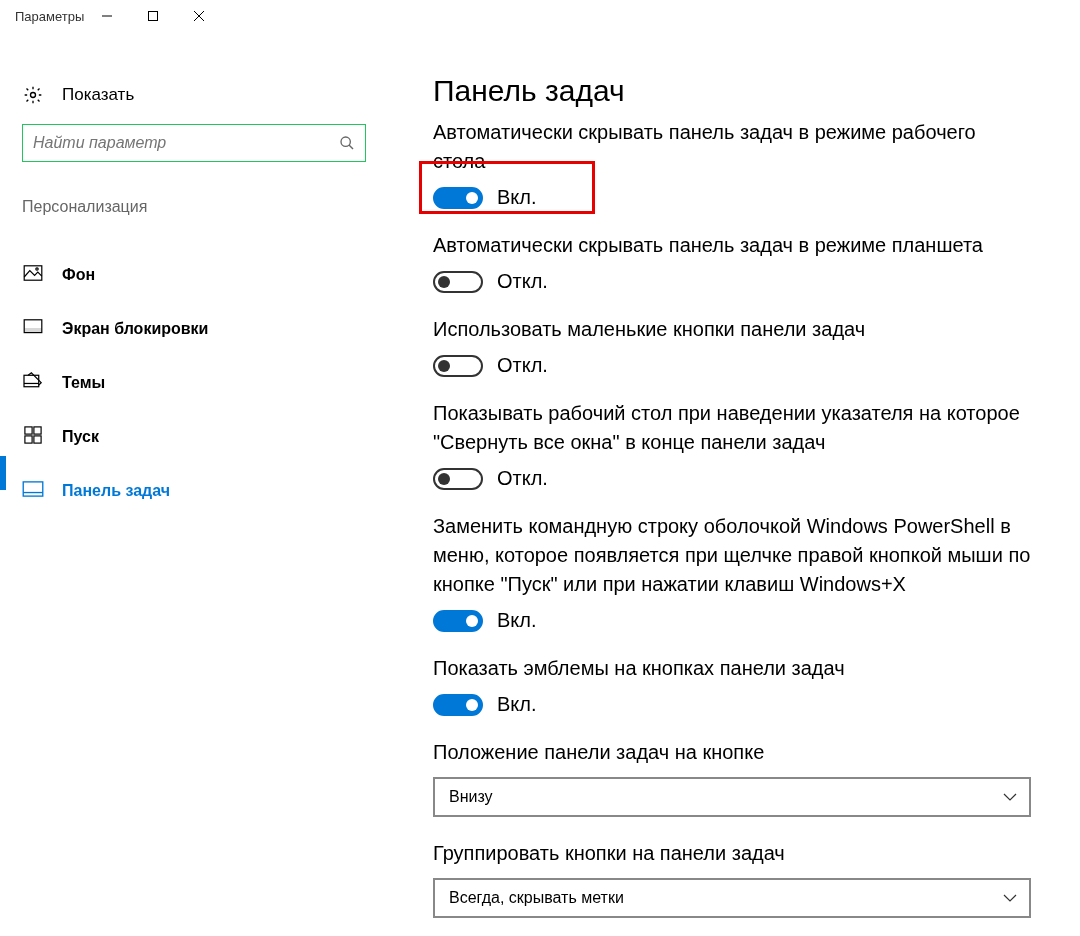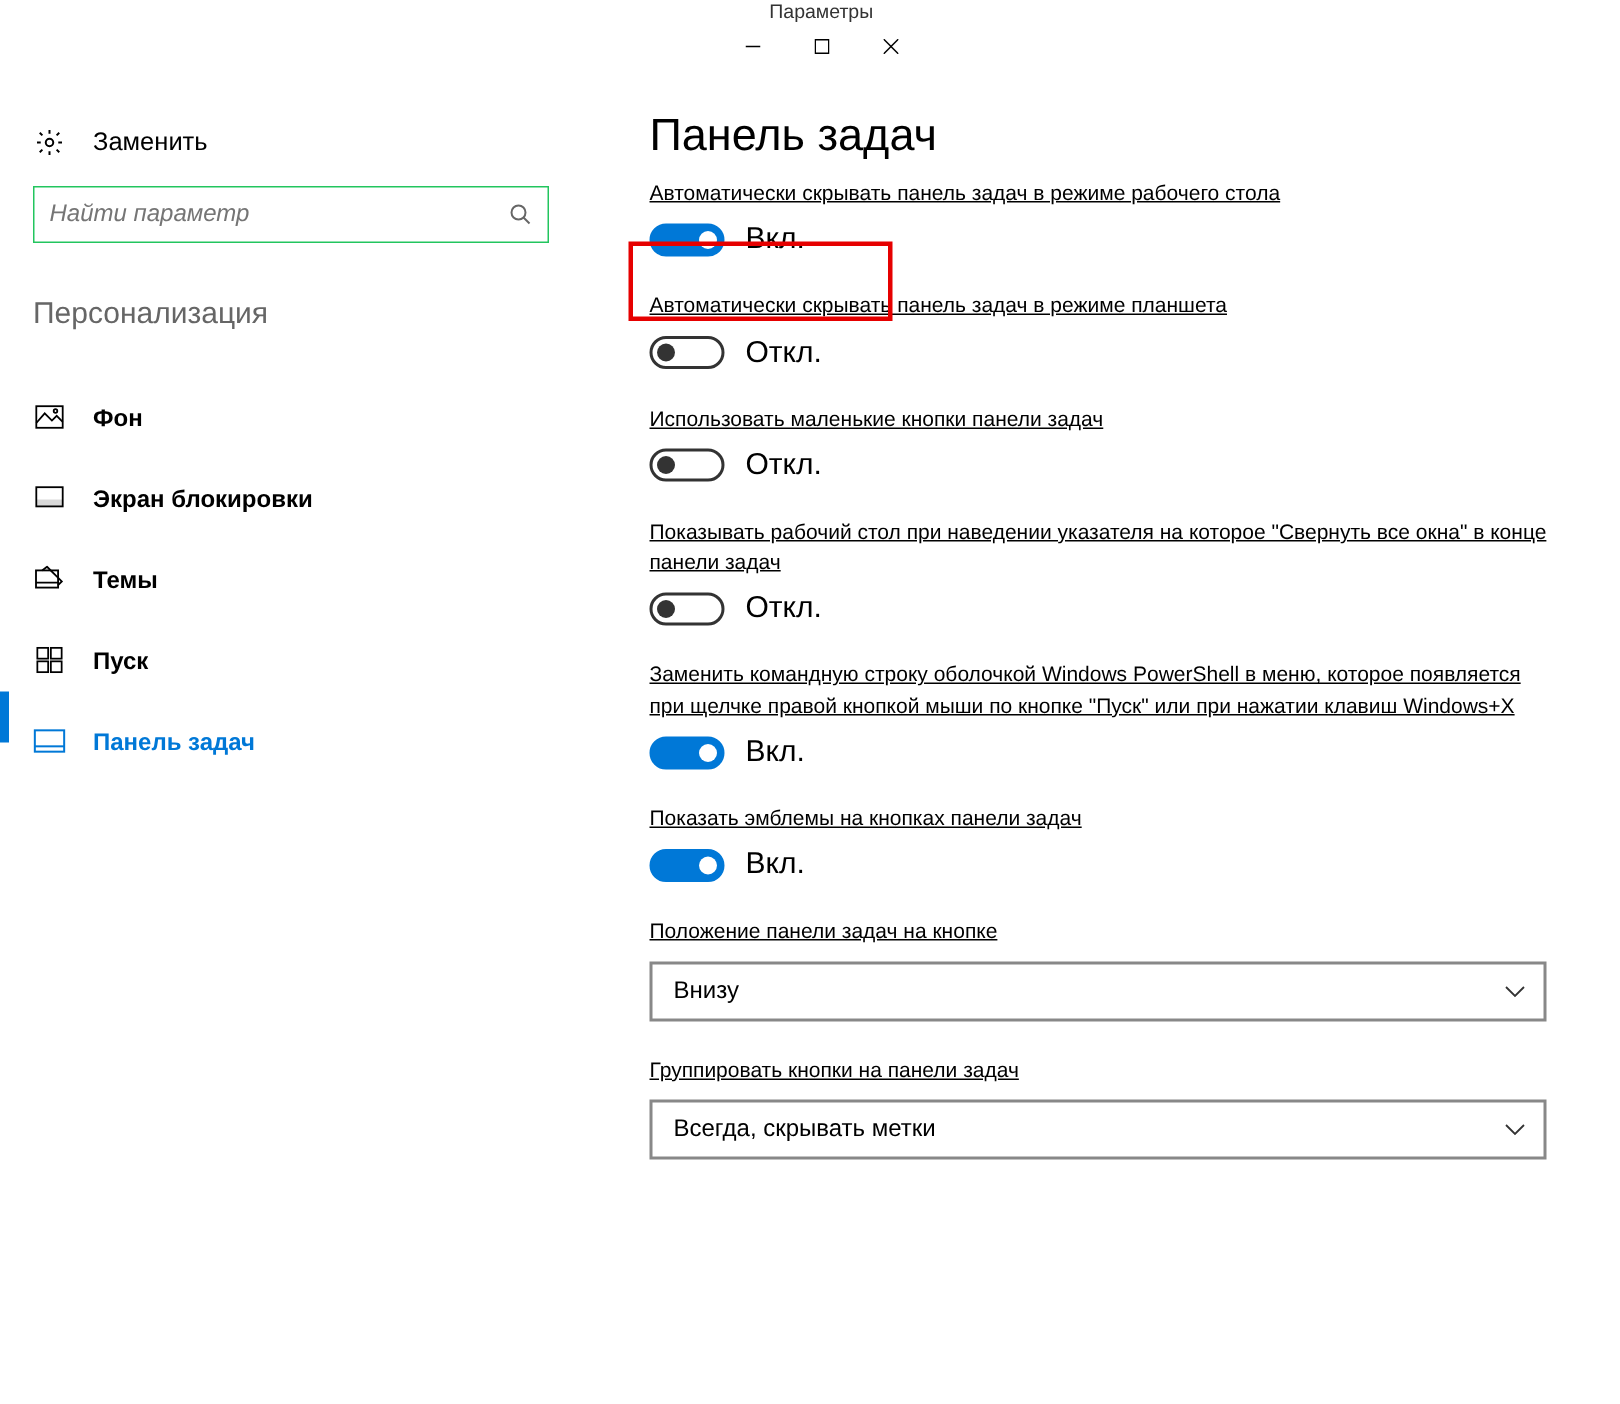--- a/index.html
+++ b/index.html
@@ -13,21 +13,20 @@
   overflow: hidden;
   position: relative;
 }
 .window { width: 1080px; height: 936px; position: relative; }
 .titlebar {
   height: 32px;
   display: flex;
   align-items: center;
   justify-content: flex-start;
   padding-left: 15px;
-  flex-direction: column;
 }
 .titlebar-title { font-size: 13px; color: #333; }
 .window-controls { display: flex; }
 .window-btn {
   width: 46px; height: 32px;
   display: flex; align-items: center; justify-content: center;
   font-family: "Segoe MDL2 Assets", sans-serif;
   font-size: 10px;
 }
 .content-wrap { display: flex; height: calc(100% - 32px); }
@@ -49,21 +48,21 @@
   border: 1px solid #22c55e;
   display: flex; align-items: center;
   padding: 0 10px;
   justify-content: space-between;
 }
 .search-input {
   border: none; outline: none; font-size: 16px; font-style: italic; color: #555;
   width: 100%; background: transparent;
 }
 .section-label {
-  font-size: 20px; color: #666;
+  font-size: 16px; color: #666;
   padding: 28px 20px 14px 22px;
 }
 .nav-item {
   height: 54px;
   display: flex; align-items: flex-end;
   padding-left: 22px;
   gap: 18px;
   font-size: 16px;
   position: relative;
   font-weight: bold;
@@ -76,21 +75,21 @@
 }
 .nav-icon { width: 22px; height: 22px; display:flex; align-items:center; justify-content:center; }
 .main {
   flex: 1;
   padding: 42px 56px 10px 0;
   position: relative;
 }
 .main-inner { padding-left: 48px; padding-right: 40px; }
 .page-heading { font-size: 30px; font-weight: 400; margin-bottom: 10px; }
 .setting-block { margin-bottom: 22px; }
-.setting-label { font-size: 14px; margin-bottom: 10px; line-height: 1.45; text-decoration: underline; }
+.setting-label { font-size: 20px; margin-bottom: 10px; line-height: 1.45; }
 .toggle-row { display: flex; align-items: center; gap: 14px; }
 .toggle {
   width: 50px; height: 22px; border-radius: 11px;
   position: relative; flex-shrink: 0;
 }
 .toggle.off { border: 2px solid #333; background: #fff; }
 .toggle.off .knob {
   width: 12px; height: 12px; border-radius: 50%; background: #333;
   position: absolute; left: 3px; top: 3px;
 }
@@ -145,21 +144,21 @@
 
   <div class="content-wrap">
     <div class="sidebar">
       <div class="home-row">
         <span class="gear">
           <svg width="20" height="20" viewBox="0 0 24 24" fill="none" stroke="#000" stroke-width="1.6">
             <circle cx="12" cy="12" r="3"></circle>
             <path d="M12 2v3M12 19v3M4.2 4.2l2.1 2.1M17.7 17.7l2.1 2.1M2 12h3M19 12h3M4.2 19.8l2.1-2.1M17.7 6.3l2.1-2.1"></path>
           </svg>
         </span>
-        <span>Заменить</span>
+        <span>Показать</span>
       </div>
 
       <div class="search-wrap">
         <div class="search-box">
           <input class="search-input" placeholder="Найти параметр" style="">
           <span>
             <svg width="16" height="16" viewBox="0 0 24 24" fill="none" stroke="#666" stroke-width="2">
                 <circle cx="10" cy="10" r="7"></circle>
                 <line x1="15" y1="15" x2="21" y2="21"></line>
               </svg>

